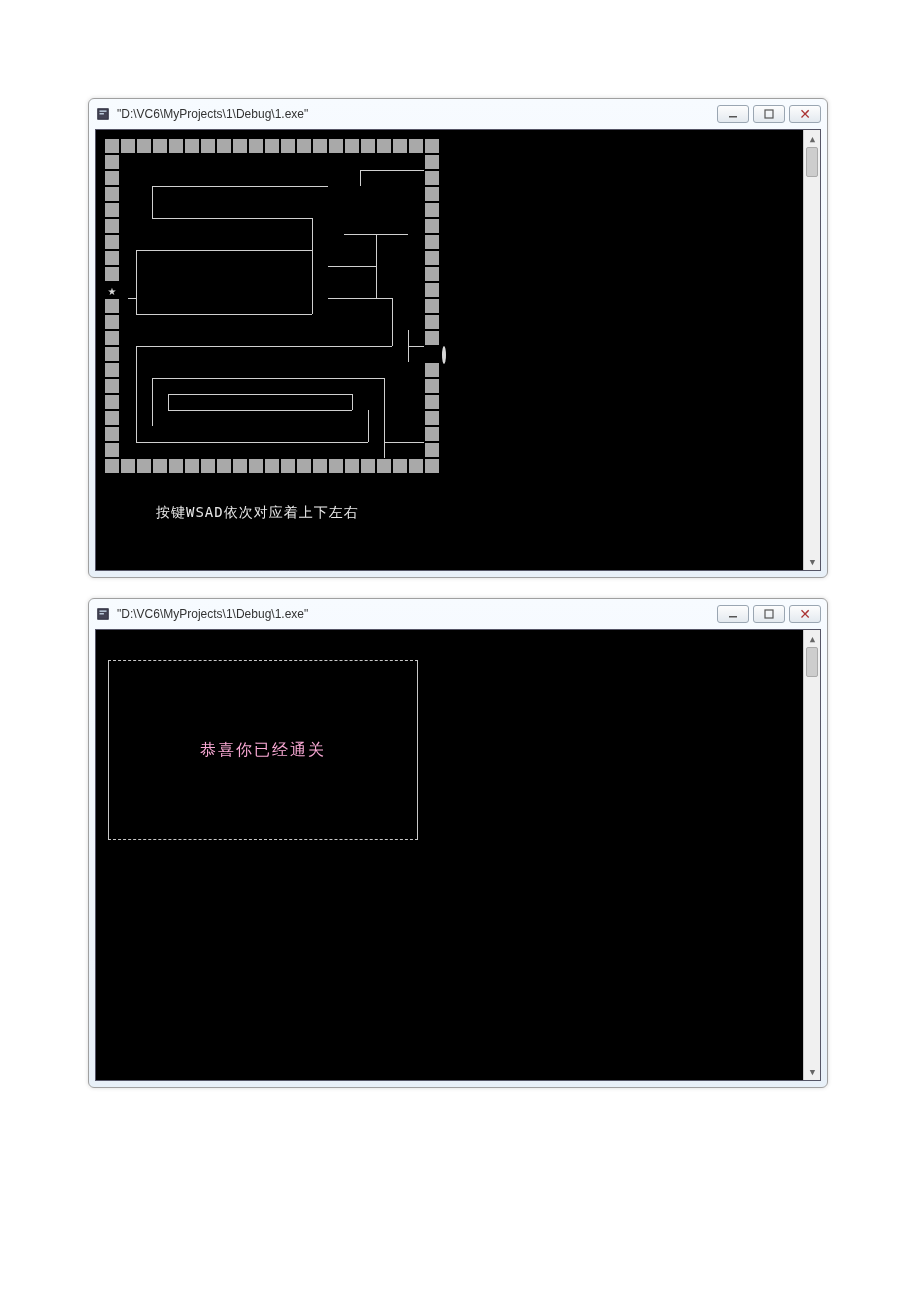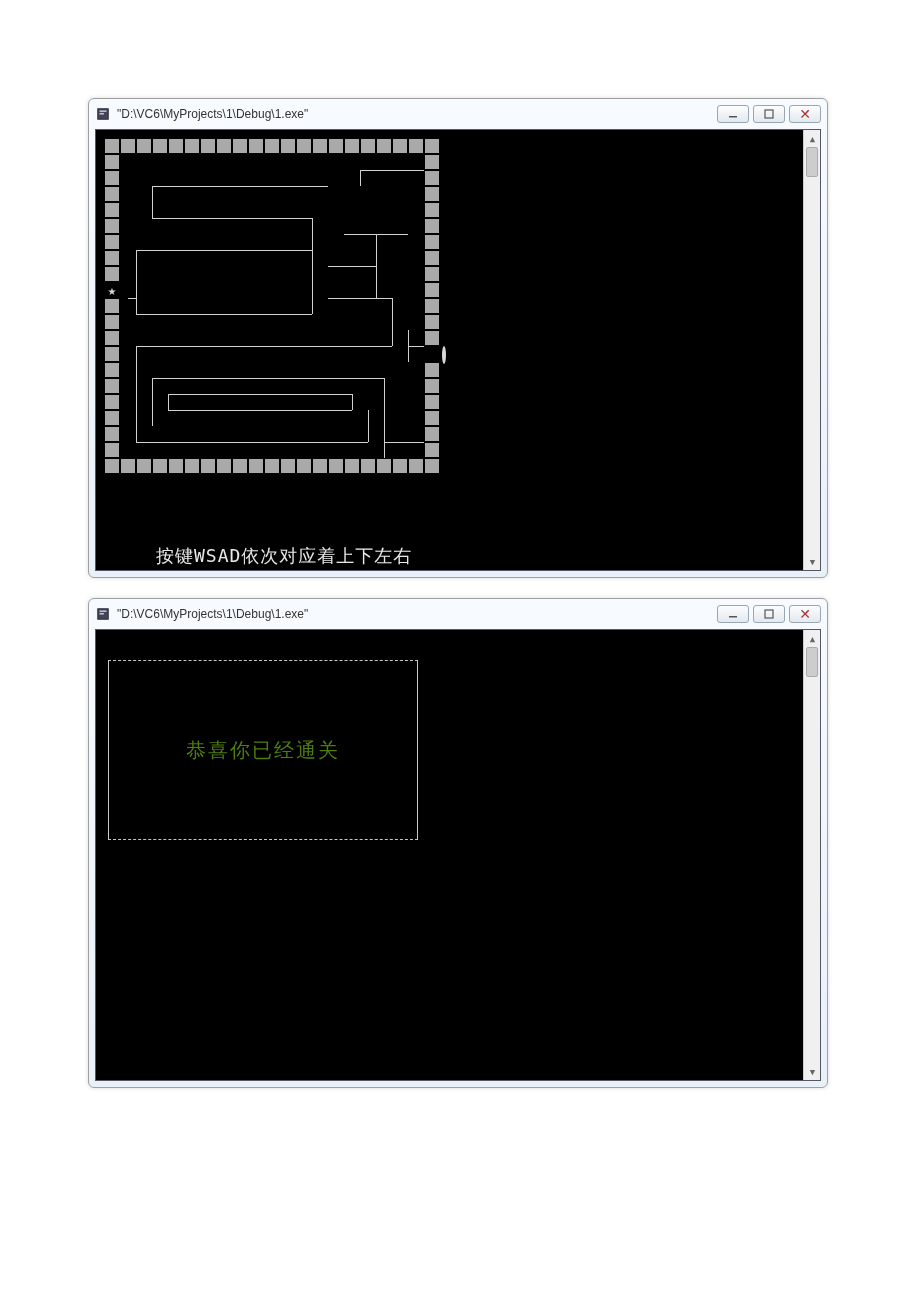--- a/index.html
+++ b/index.html
@@ -119,23 +119,22 @@
   }
   .c { width: 16px; height: 16px; display:flex; align-items:center; justify-content:center; }
   .block { background: #a9a9a9; border: 1px solid #000; }
   .star { color: #d8d8d8; font-size: 14px; line-height: 1; }
   .goal { border: 2px solid #d8d8d8; border-radius: 50%; width: 12px; height: 12px; }
   .help-text {
     position: absolute;
     left: 60px;
     top: 374px;
     color: #e8e8e8;
-    font-size: 18px;
+    font-size: 14px;
     letter-spacing: 1px;
-    margin-top: 40px;
   }
   
   .mline {
     position: absolute;
     background: #d0d0d0;
   }
 
   
   #window-2 { left: 88px; top: 598px; width: 740px; height: 490px; }
   .winbox {
@@ -144,22 +143,22 @@
     top: 30px;
     width: 310px;
     height: 180px;
     border-top: 1px dashed #c8c8c8;
     border-bottom: 1px dashed #c8c8c8;
     border-left: 1px solid #c8c8c8;
     border-right: 1px solid #c8c8c8;
     display: flex;
     align-items: center;
     justify-content: center;
-    color: #4d7c0f;
-    font-size: 20px;
+    color: #f9a8d4;
+    font-size: 16px;
     letter-spacing: 2px;
   }
 </style>
 </head>
 <body>
 
 <div class="window" id="window-1">
   <div class="titlebar">
     <span class="titlebar-icon">
       <svg viewBox="0 0 16 16">

